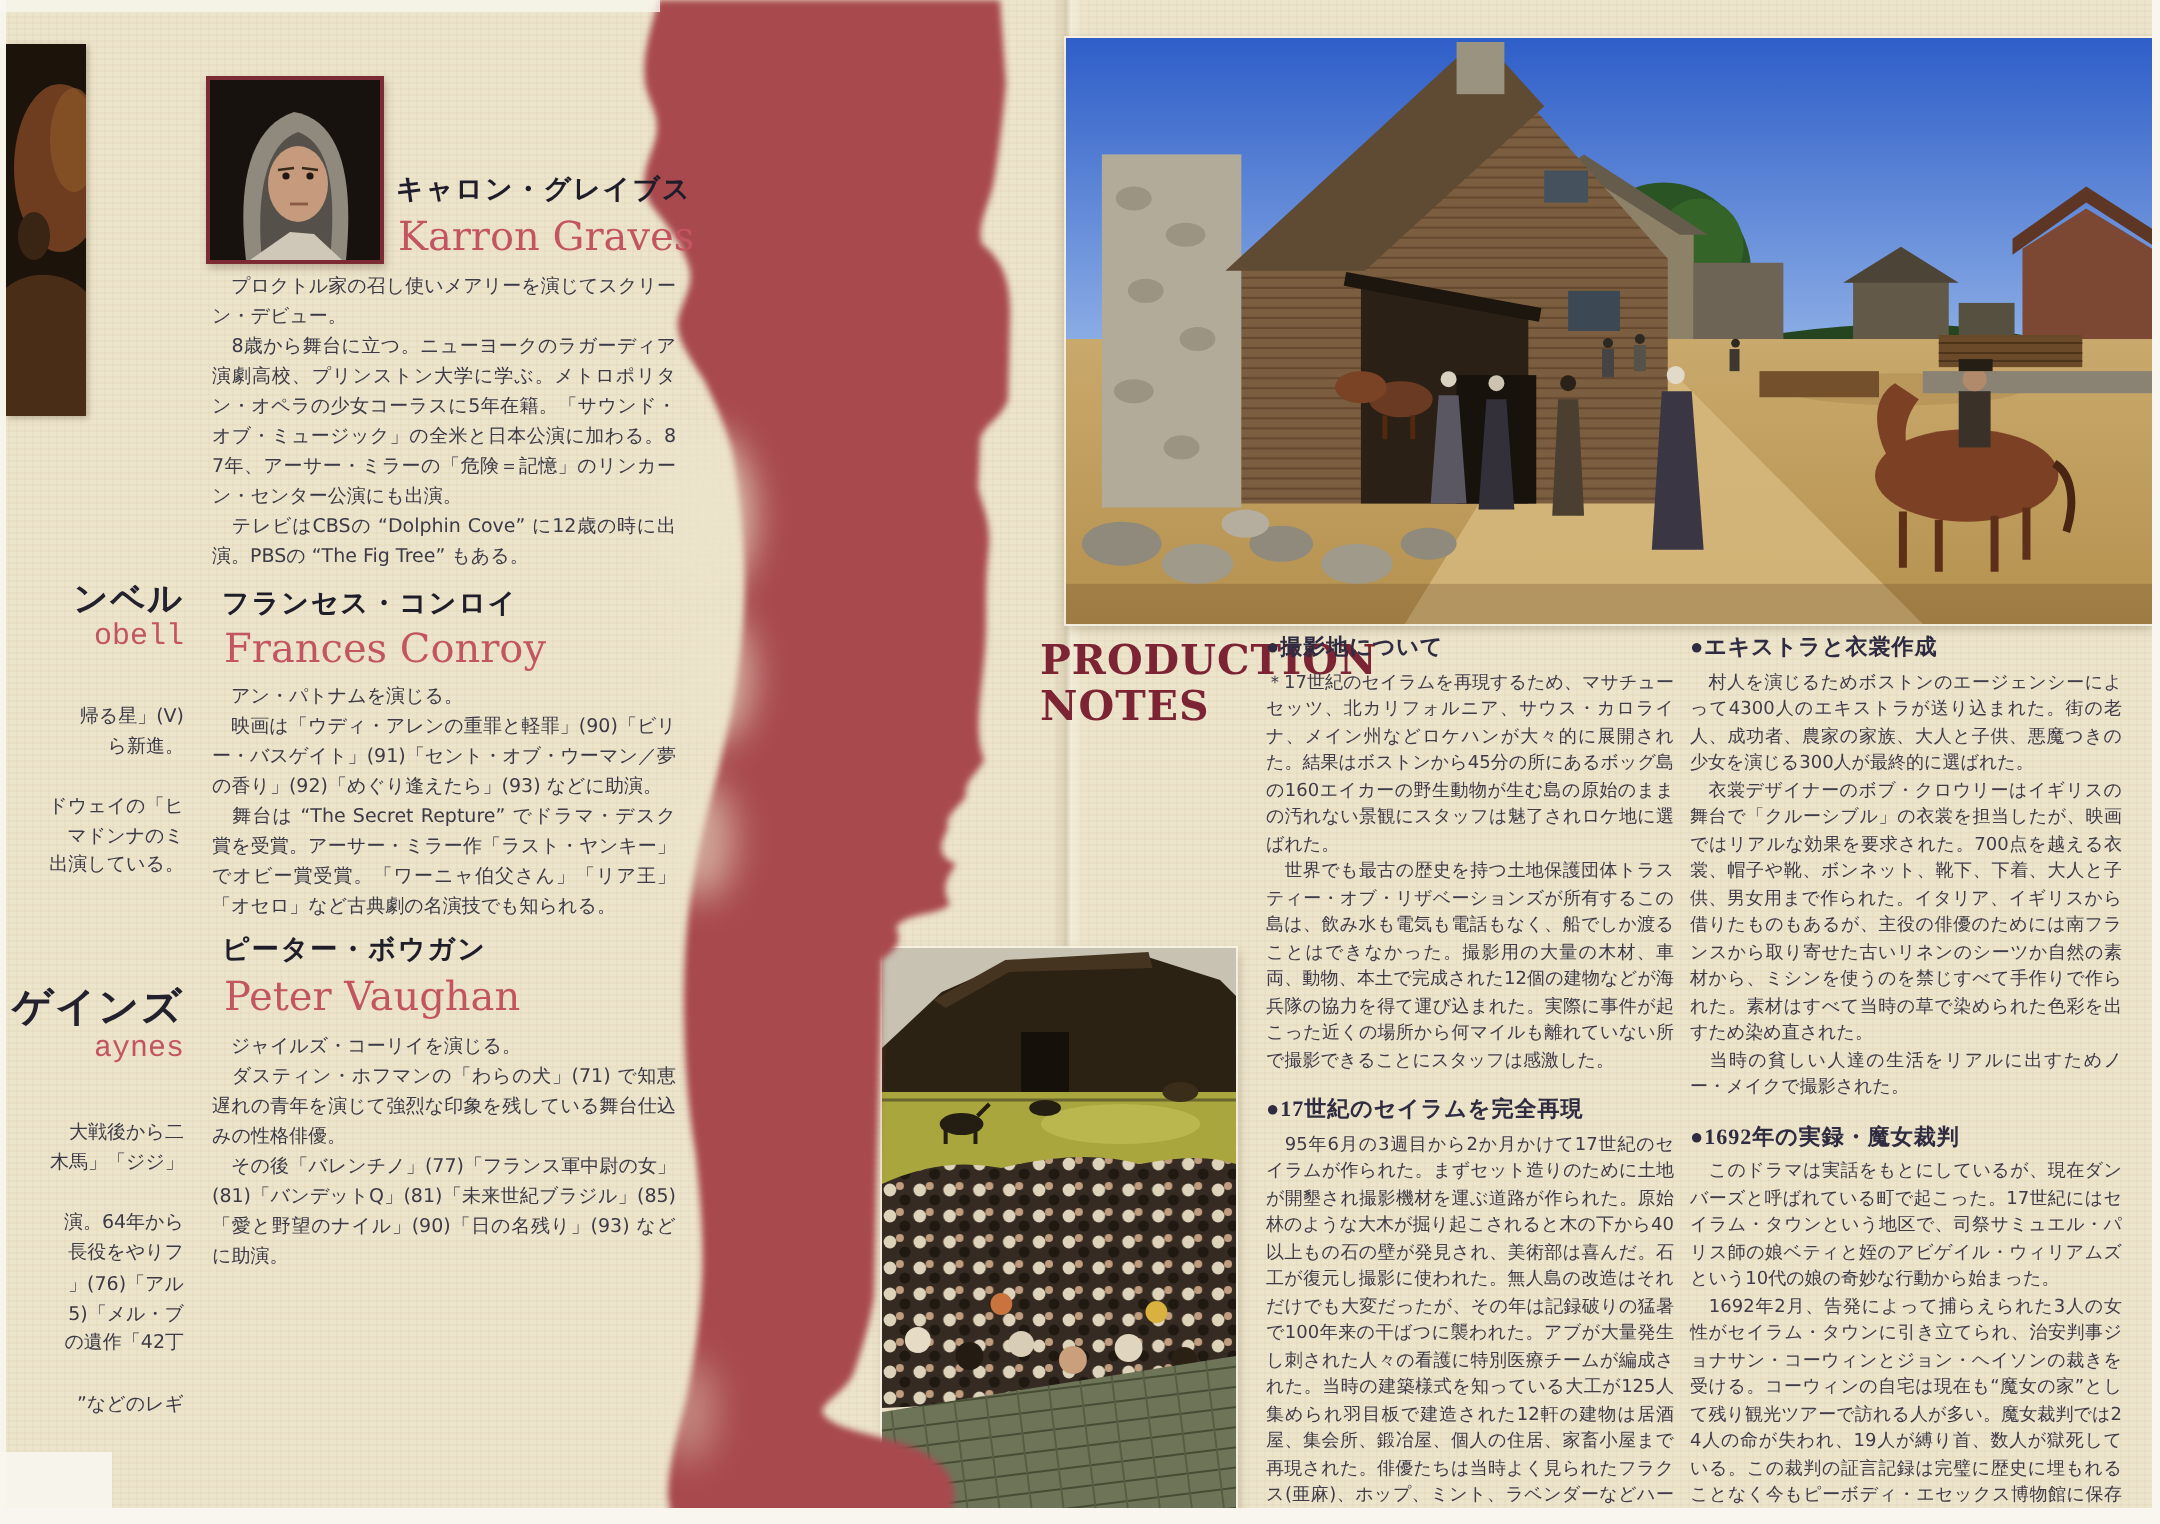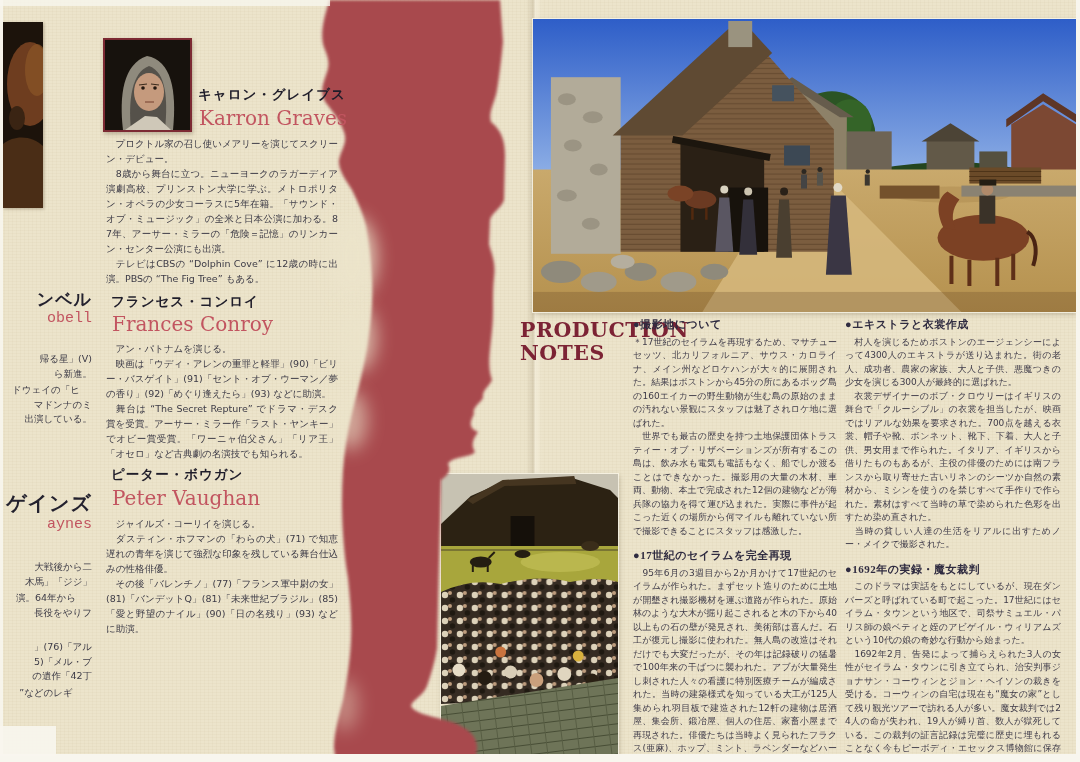--- a/index.html
+++ b/index.html
@@ -23,21 +23,21 @@
   #crowd-photo{left:441px;top:474px;width:177px;height:288px;}
   #strip-photo{left:3px;top:22px;width:40px;height:186px;z-index:3;box-shadow:1px 1px 3px rgba(60,40,20,.3);}
   #graves-photo{left:103px;top:38px;width:85px;height:90px;z-index:3;border:2px solid #7c2a33;box-shadow:1px 2px 4px rgba(70,50,25,.3);}
   svg{display:block;width:100%;height:100%;}
   
   .fragment{right:988px;text-align:right;z-index:5;padding-left:32px;}
   .frag-name{font-weight:bold;font-size:17px;color:#23212e;letter-spacing:1px;}
   .frag-en{font-family:Liberation Mono, monospace;font-size:15px;color:#c25560;}
   .frag-lines{font-size:9.5px;line-height:14.5px;color:#3c3a46;}
   .frag-lines span{display:block;}
-  .gap1{margin-top:2px;text-align:center;} .gap2{margin-top:20px;}
+  .gap1{margin-top:16px;} .gap2{margin-top:2px;}
   
   .name-ja{font-weight:bold;font-size:13.5px;color:#1f1d2a;letter-spacing:1px;z-index:5;}
   .name-en{font-family:"DejaVu Serif","Liberation Serif",serif;font-size:20px;color:#c25560;z-index:5;}
   .body-txt{font-size:9.5px;line-height:15px;text-align:justify;word-break:break-all;z-index:5;color:#3c3a46;}
   .body-txt p{margin:0;}
   
   #pn-title{left:500px;top:319px;width:160px;z-index:5;
     font-family:"DejaVu Serif","Liberation Serif",serif;font-weight:bold;font-size:20.5px;
     line-height:23px;color:#7c2334;letter-spacing:.5px;margin-left:20px;}
   #pn-title span{display:block;}

